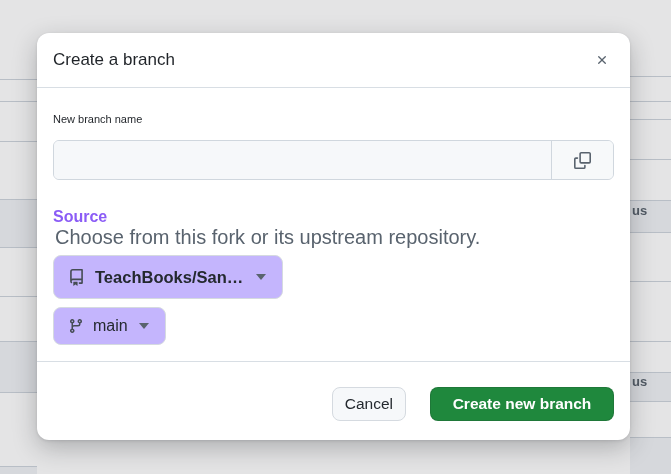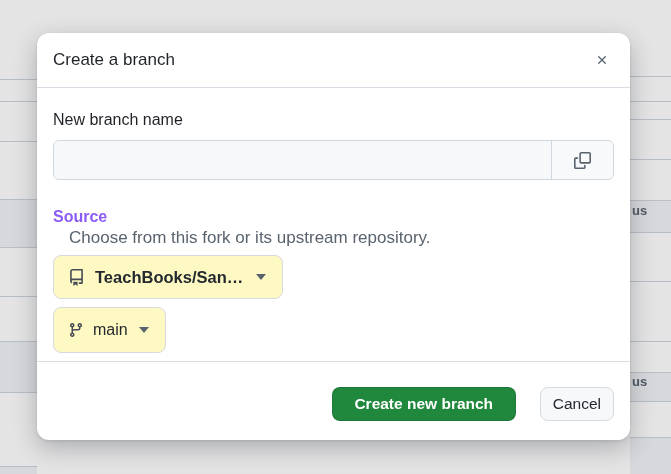--- a/index.html
+++ b/index.html
@@ -39,48 +39,48 @@
   .modal-title { margin:0; font-size:17px; font-weight:400; color:#1f2328; }
   .close-btn {
     position:absolute; right:12px; top:50%; transform:translateY(-50%);
     width:32px; height:32px; border:0; background:transparent; border-radius:6px;
     display:flex; align-items:center; justify-content:center; cursor:pointer;
     color:#59636e; padding:0;
   }
 
   .modal-body { flex:1 1 auto; padding:22px 16px 0; }
 
-  .field-label { font-size:16px; font-weight:400; color:#1f2328; margin:0 0 11px; line-height:19px; }
+  .field-label { font-size:11px; font-weight:400; color:#1f2328; margin:0 0 11px; line-height:19px; }
 
   .input-group {
     display:flex; height:40px; border:1px solid #d0d7de; border-radius:6px;
     overflow:hidden; background:#f6f8fa;
   }
   .branch-input {
     flex:1 1 auto; min-width:0; border:0; outline:none; background:#f6f8fa;
     padding:0 12px; font-size:15px; color:#1f2328;
     font-family:"Liberation Sans","DejaVu Sans",sans-serif;
   }
   .copy-btn {
     flex:0 0 62px; border:0; border-left:1px solid #d0d7de; background:#f7f9fa;
     display:flex; align-items:center; justify-content:center;
     color:#59636e; cursor:pointer; padding:0;
   }
 
   .source-label { font-size:16px; font-weight:700; color:#8b5cf6; margin:27px 0 0; line-height:19px; }
-  .source-desc  { font-size:17px; font-weight:400; color:#59636e; margin:3px 16px 0; line-height:17px; }
+  .source-desc  { font-size:20px; font-weight:400; color:#59636e; margin:3px 2px 0; line-height:17px; }
 
   .select-btn {
     display:flex; width:fit-content; align-items:center;
-    background:#fef9c3; border:1px solid #d5dae0; border-radius:8px;
+    background:#c4b5fd; border:1px solid #d5dae0; border-radius:8px;
     cursor:pointer; padding:0 16px 0 14px;
     font-family:"Liberation Sans","DejaVu Sans",sans-serif;
   }
   .repo-select   { height:44px; margin-top:9px; }
-  .branch-select { height:46px; margin-top:8px; }
+  .branch-select { height:38px; margin-top:8px; }
   .select-icon { display:flex; color:#454c54; }
   .select-text { font-size:16.5px; font-weight:600; color:#24292f; margin:0 13px 0 10px; white-space:nowrap; }
   .branch-select .select-text { font-size:16px; font-weight:400; margin:0 11px 0 9px; }
   .caret {
     width:0; height:0;
     border-left:5.5px solid transparent; border-right:5.5px solid transparent;
     border-top:6.5px solid #59636e;
   }
 
   .modal-footer {
@@ -193,17 +193,17 @@
           <path d="M9.5 3.25a2.25 2.25 0 1 1 3 2.122V6A2.5 2.5 0 0 1 10 8.5H6a1 1 0 0 0-1 1v1.128a2.251 2.251 0 1 1-1.5 0V5.372a2.25 2.25 0 1 1 1.5 0v1.836A2.493 2.493 0 0 1 6 7h4a1 1 0 0 0 1-1v-.628A2.25 2.25 0 0 1 9.5 3.25Zm-6 0a.75.75 0 1 0 1.5 0 .75.75 0 0 0-1.5 0Zm8.25-.75a.75.75 0 1 0 0 1.5.75.75 0 0 0 0-1.5ZM4.25 12a.75.75 0 1 0 0 1.5.75.75 0 0 0 0-1.5Z"></path>
         </svg>
       </span>
       <span class="select-text">main</span>
       <span class="caret"></span>
     </button>
 
   </div>
 
   <div class="modal-footer">
+    <button class="btn btn-cancel">Cancel</button>
     <button class="btn btn-primary">Create new branch</button>
-    <button class="btn btn-cancel">Cancel</button>
   </div>
 
 </div>
 
 </body></html>

